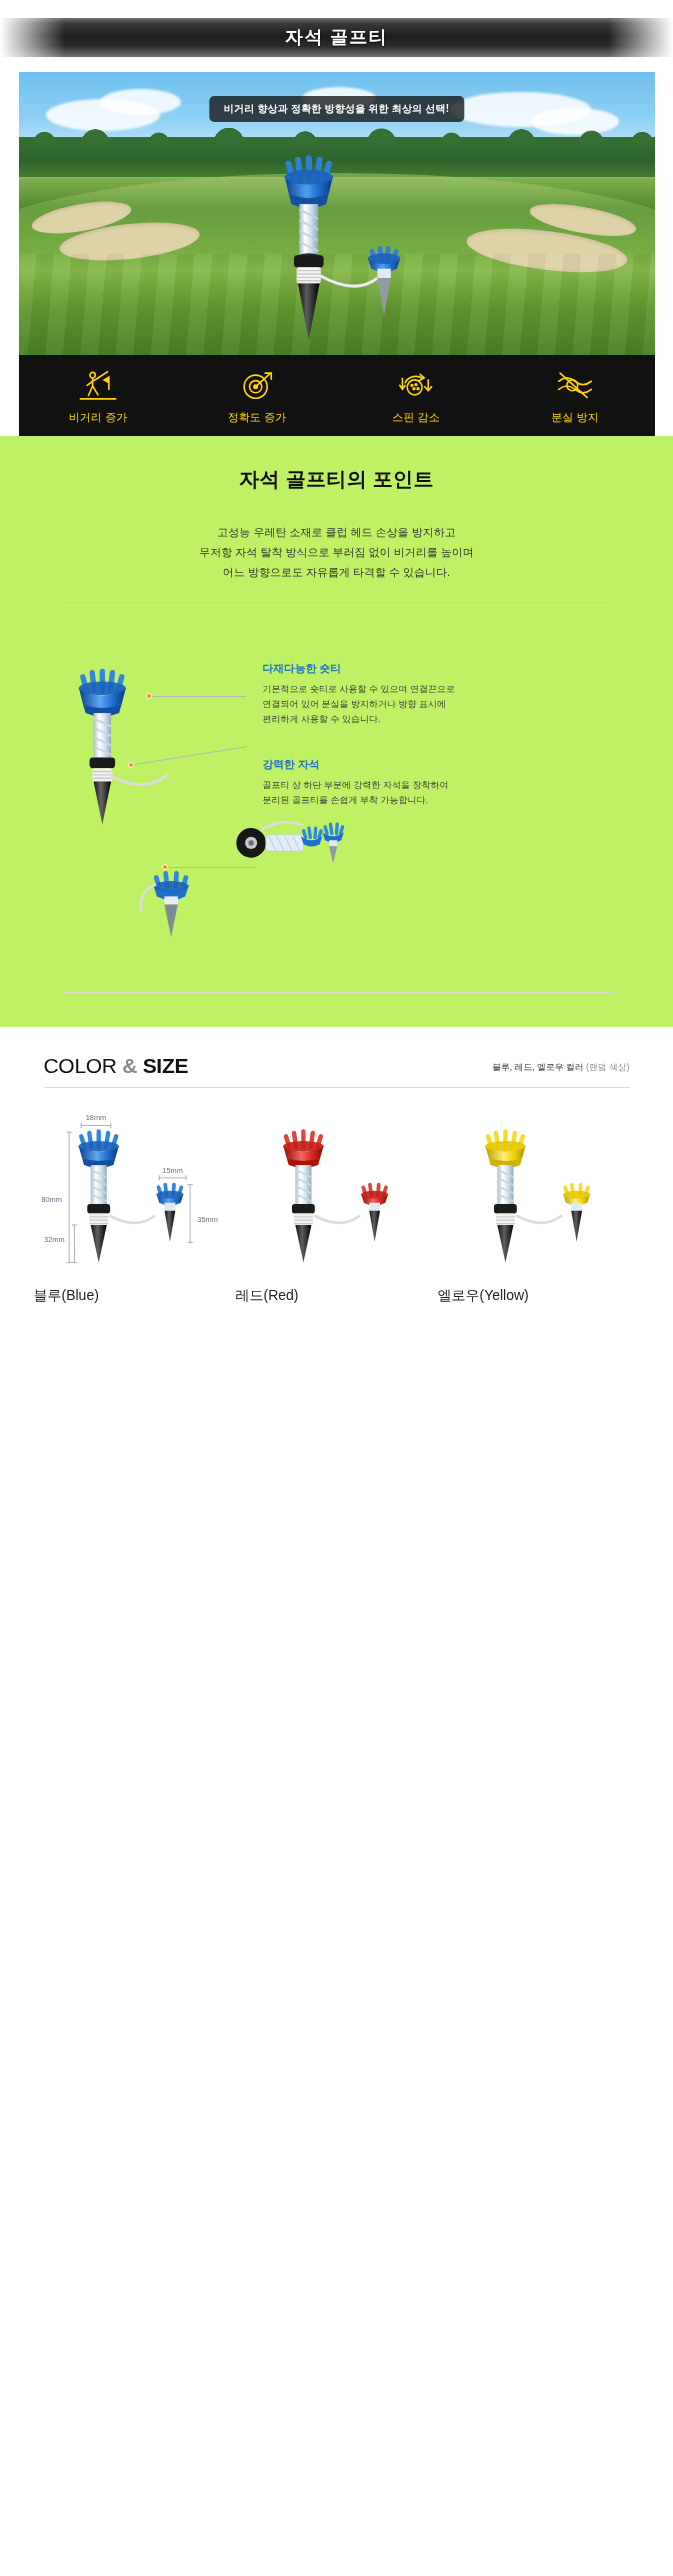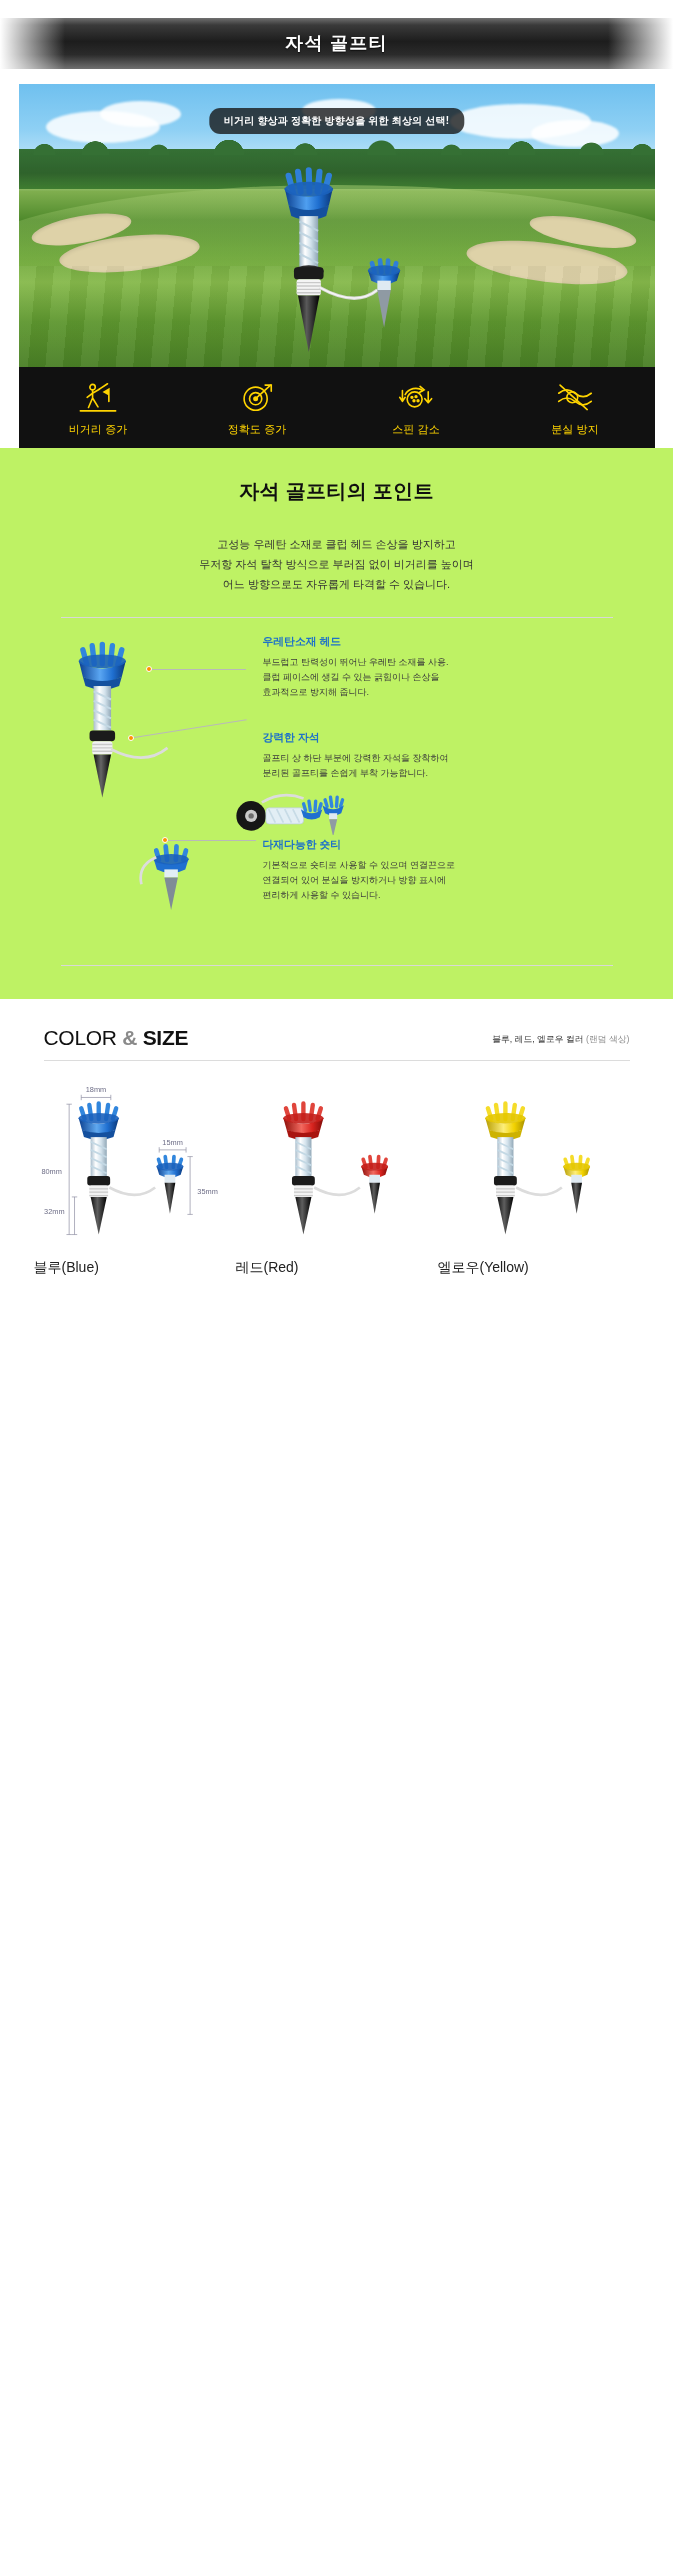--- a/index.html
+++ b/index.html
@@ -7,21 +7,21 @@
     width: 673px;
     background: #ffffff;
     font-family: "Liberation Sans", sans-serif;
     color: #222;
   }
   .page { width: 673px; position: relative; }
 
   
   .top-pad { height: 17.5px; background: #ffffff; }
   .title-bar {
-    height: 51px;
+    height: 39px;
     background: linear-gradient(to bottom, #6f6f6f 0%, #3a3a3a 14%, #1d1d1d 46%, #2b2b2b 72%, #707070 100%);
     display: flex;
     align-items: center;
     justify-content: center;
     position: relative;
   }
   .title-bar::before,
   .title-bar::after {
     content: "";
     position: absolute; top: 0; bottom: 0; width: 65px;
@@ -99,21 +99,21 @@
   .green-stripes {
     position: absolute; left: 0; right: 0; bottom: 0; height: 101px;
     background: repeating-linear-gradient(95deg, rgba(255,255,255,0.05) 0 17.5px, rgba(0,0,0,0.04) 17.5px 35px);
   }
 
   
   .hero-badge {
     position: absolute; left: 50%; transform: translateX(-50%); top: 24px;
     background: rgba(20,20,20,0.78);
     color: #fff; font-size: 10px; font-weight: bold;
-    padding: 6px 15px; border-radius: 11px; letter-spacing: 0.2px;
+    padding: 6px 15px; border-radius: 5px; letter-spacing: 0.2px;
     z-index: 5; white-space: nowrap;
   }
 
   
   .hero-product { position: absolute; left: 50%; top: 81px; transform: translateX(-50%); z-index: 4; }
 
   
   .icon-strip {
     width: 636px; margin: 0 auto; background: #111;
     padding: 12px 0 10.8px; display: flex; justify-content: space-around; align-items: flex-start;
@@ -415,38 +415,32 @@
             <ellipse cx="24" cy="27" rx="26" ry="8" fill="#1b62bd" opacity=".9"></ellipse>
             <rect x="14" y="42" width="20" height="12" fill="#e2eef5"></rect>
             <path d="M14 54 h20 l-10 48 z" fill="#7f8c96"></path>
           </g>
           <path d="M8 70 q-6 -28 22 -40" stroke="#dcdcdc" stroke-width="4" fill="none"></path>
         </svg>
       </div>
 
       <div class="point-rows">
 
-        <div class="point-row">
-          <h3>우레탄소재 헤드</h3>
-          <p style="white-space: pre-line;">부드럽고 탄력성이 뛰어난 우레탄 소재를 사용.
-클럽 페이스에 생길 수 있는 긁힘이나 손상을
-효과적으로 방지해 줍니다.</p>
-        </div>
-
-        <div class="point-row" style="margin-top:31px;">
-          <h3>강력한 자석</h3>
-          <p style="white-space: pre-line;">골프티 상 하단 부분에 강력한 자석을 장착하여
-분리된 골프티를 손쉽게 부착 가능합니다.</p>
-        </div>
 
         <div class="point-row" style="margin-top:57px;">
           <h3>다재다능한 숏티</h3>
           <p style="white-space: pre-line;">기본적으로 숏티로 사용할 수 있으며 연결끈으로
 연결되어 있어 분실을 방지하거나 방향 표시에
 편리하게 사용할 수 있습니다.</p>
+        </div>
+
+        <div class="point-row" style="margin-top:31px;">
+          <h3>강력한 자석</h3>
+          <p style="white-space: pre-line;">골프티 상 하단 부분에 강력한 자석을 장착하여
+분리된 골프티를 손쉽게 부착 가능합니다.</p>
         </div>
 
       </div>
     </div>
 
     <div class="divider" style="margin-top:6.7px;"></div>
   </div>
 
   <div class="sec-color">
     <div class="cs-head">

